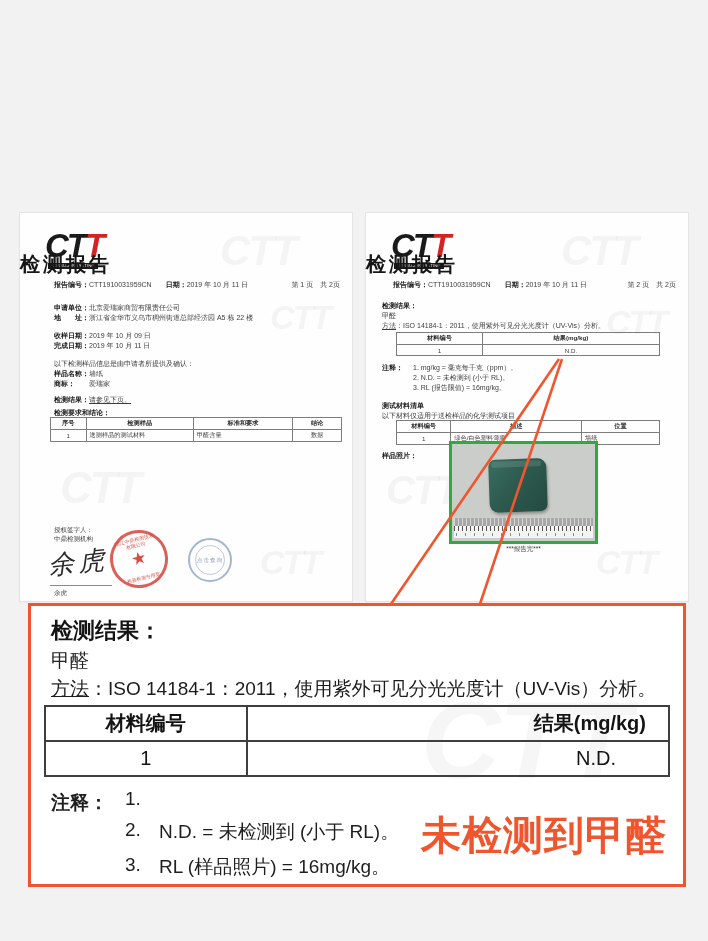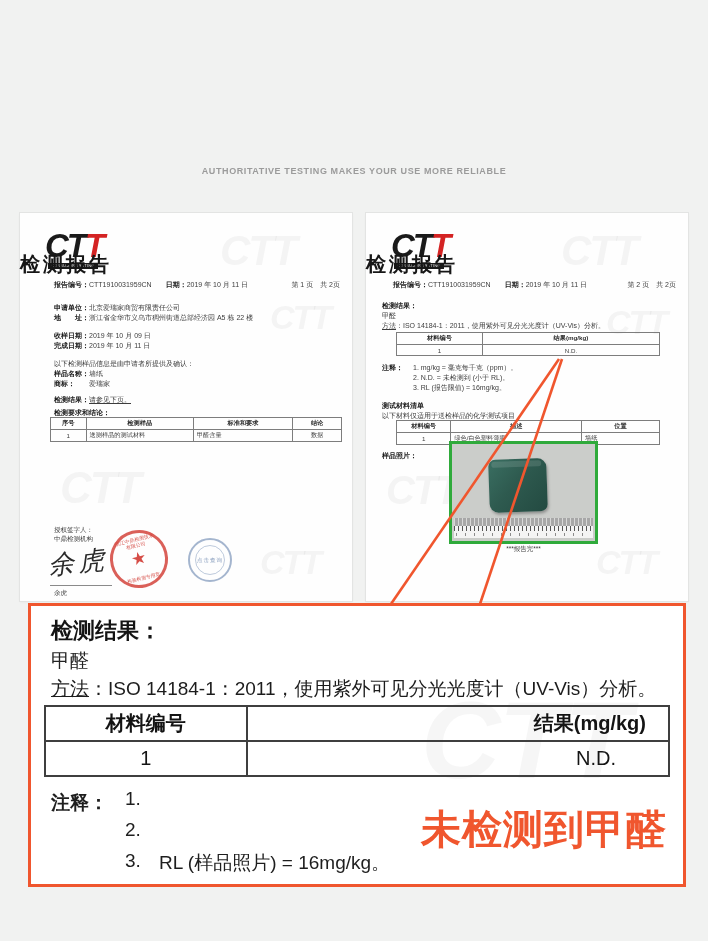--- a/index.html
+++ b/index.html
@@ -113,29 +113,28 @@
     font-size:20px;color:#141414;table-layout:fixed;}
   table.mag-tbl th,table.mag-tbl td{border:2px solid #3f3f3f;height:33px;padding:0;}
   table.mag-tbl th{font-weight:bold;}
   .mt-c{text-align:center;}
   .mt-r{text-align:right;padding-right:22px !important;}
   .mt-r2{text-align:right;padding-right:52px !important;}
   .mag-notes{position:absolute;top:182px;left:20px;display:flex;font-size:19px;color:#1e1e1e;}
   .mag-notes-label{font-weight:bold;width:74px;padding-top:2px;}
   .mag-note-line{display:flex;margin-bottom:9px;}
   .mag-note-num{width:34px;}
-  .mag-highlight{position:absolute;top:196px;right:16px;font-size:40px;font-weight:bold;
+  .mag-highlight{position:absolute;top:202px;right:16px;font-size:40px;font-weight:bold;
     color:#F0562E;letter-spacing:1px;white-space:nowrap;margin-left:20px;}
 </style>
 </head>
 <body>
 
 <div class="stage">
 
-  <div class="hdr-en">AUTHORITATIVE TESTING MAKES YOUR USE MORE RELIABLE</div>
 
   <div class="doc doc-left">
     <div class="wm" style="top:14px;left:200px;font-size:42px;">CTT</div>
     <div class="wm" style="top:85px;left:250px;font-size:34px;">CTT</div>
     <div class="wm" style="top:250px;left:40px;font-size:44px;">CTT</div>
     <div class="wm" style="top:330px;left:240px;font-size:34px;">CTT</div>
 
     <div class="logo">
       <div class="logo-text"><span>CT</span><span class="t2">T</span></div>
       <div class="logo-bar">CONSUMER TESTING TECH</div>
@@ -337,20 +336,21 @@
       </table>
 
     <div class="mag-notes">
       <div class="mag-notes-label">注释：</div>
       <div>
         <div class="mag-note-line">
             <span class="mag-note-num">1.</span>
           </div>
         <div class="mag-note-line">
             <span class="mag-note-num">2.</span>
+            <span>N.D. =  未检测到 (小于 RL)。</span>
           </div>
         <div class="mag-note-line">
             <span class="mag-note-num">3.</span>
             <span>RL (样品照片) = 16mg/kg。</span>
           </div>
       </div>
     </div>
 
     <div class="mag-highlight">未检测到甲醛</div>
   </div>

